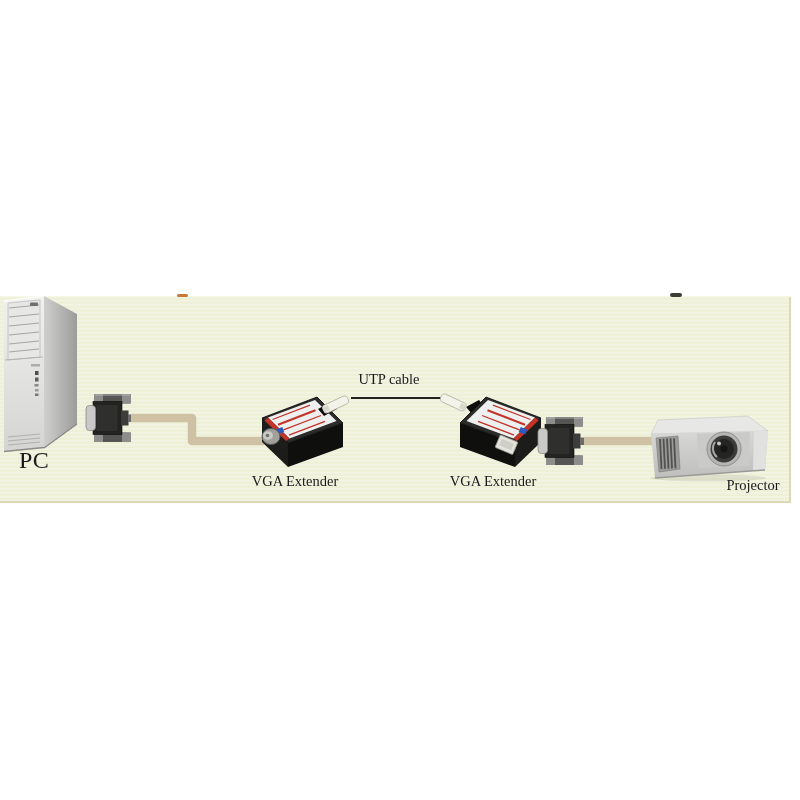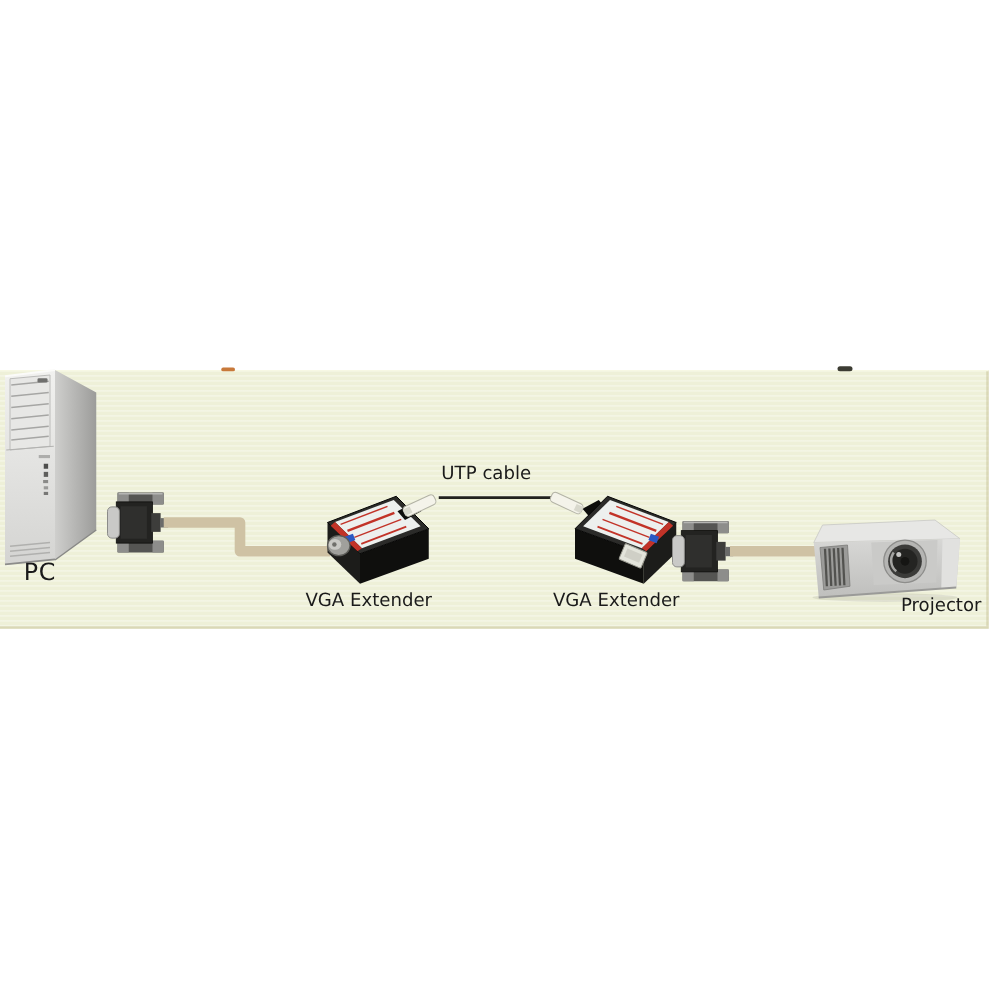--- a/index.html
+++ b/index.html
@@ -11,22 +11,22 @@
   .stage{position:relative;width:800px;height:800px;background:var(--page);overflow:hidden;
          font-family:"DejaVu Sans","Liberation Sans",sans-serif;}
   .band{position:absolute;left:0;top:296px;width:791px;height:207px;
         background-color:var(--band);
         background-image:repeating-linear-gradient(180deg, rgba(255,255,255,0.30) 0px, rgba(255,255,255,0.30) 1px, rgba(0,0,0,0) 2px, rgba(0,0,0,0) 4px);
         box-shadow:inset 0 1px 0 #f7f8e4, inset -2px -2px 0 rgba(180,172,120,0.35);}
   .mark{position:absolute;border-radius:2px;}
   #mark-orange{left:177px;top:294px;width:11px;height:3px;background:#c8793a;}
   #mark-dark{left:670px;top:293px;width:12px;height:4px;background:#3c3c33;}
   svg.overlay{position:absolute;left:0;top:0;width:800px;height:800px;}
-  .lbl{position:absolute;color:var(--text);white-space:nowrap;}
-  #lbl-pc{left:19px;top:447px;font-size:19px;letter-spacing:0.5px;}
+  .lbl{position:absolute;color:var(--text);white-space:nowrap;font-family:Liberation Serif, serif;}
+  #lbl-pc{left:19px;top:447px;font-size:24px;letter-spacing:0.5px;}
   .lbl-sm{font-size:14.5px;width:104px;text-align:center;}
   #lbl-vga1{left:243px;top:473px;}
   #lbl-vga2{left:441px;top:473px;}
   #lbl-utp{left:337px;top:371px;}
   #lbl-proj{left:701px;top:477px;}
 </style>
 </head>
 <body>
 
 <div class="stage">

